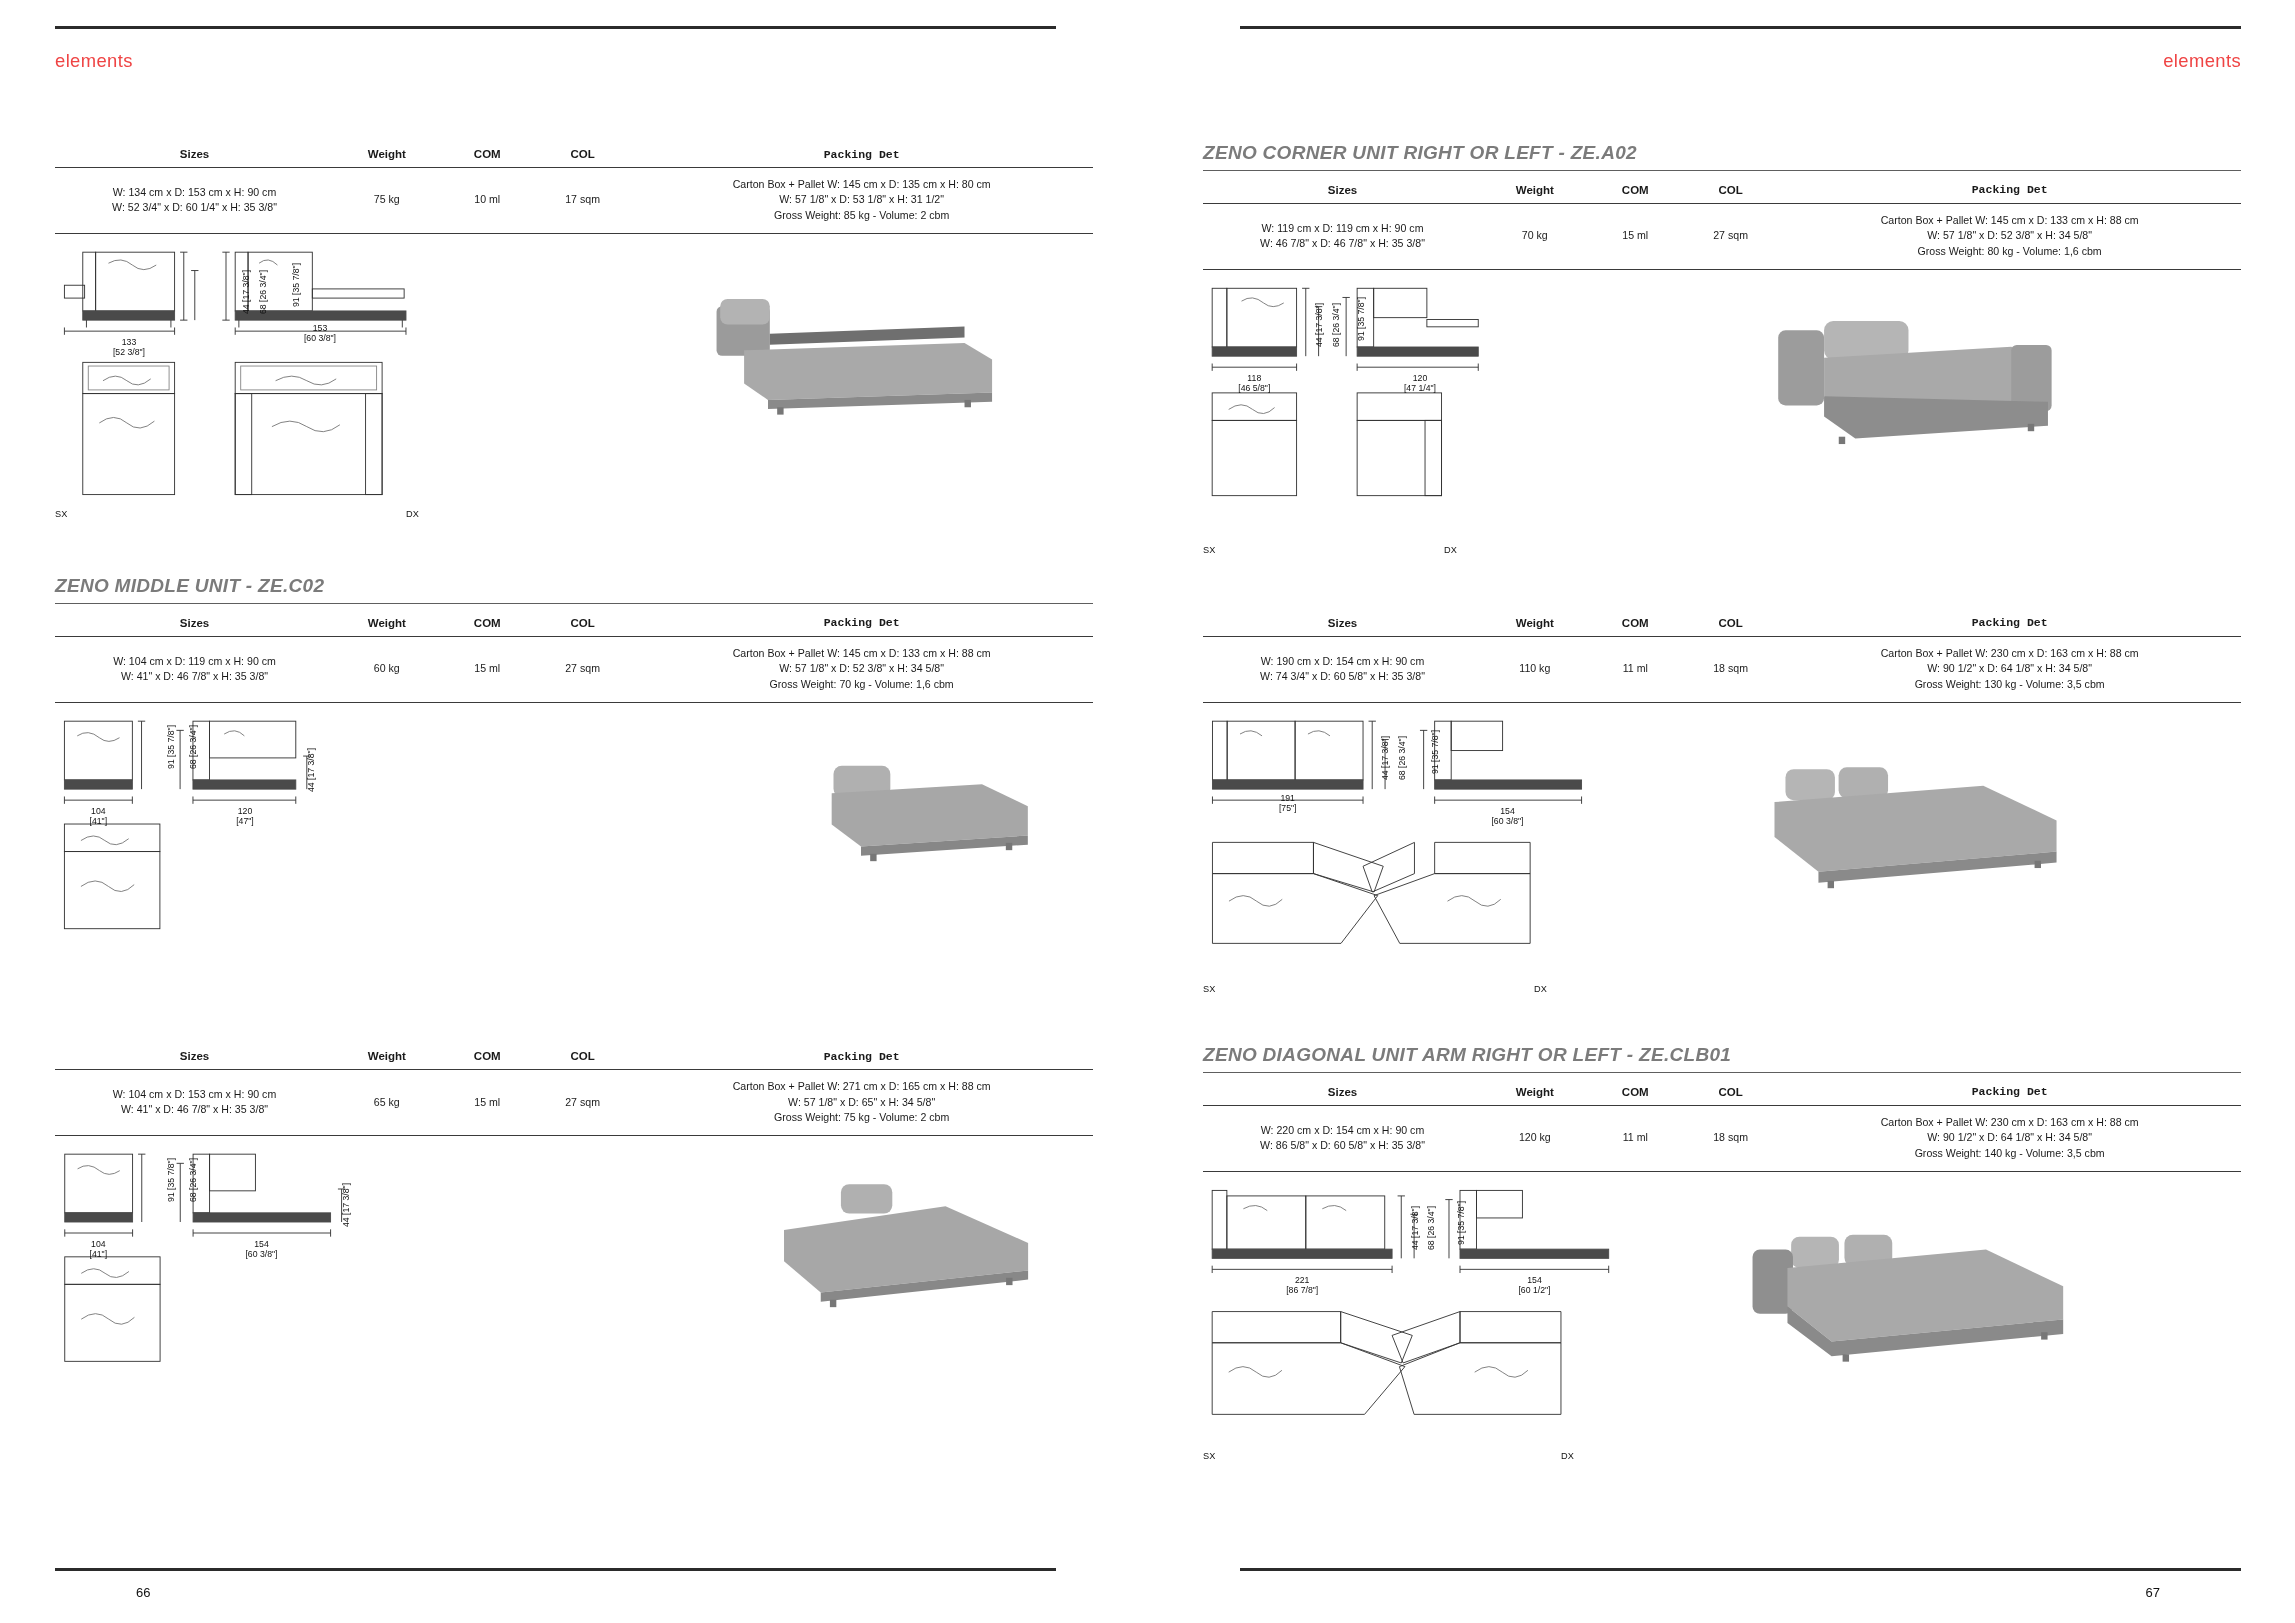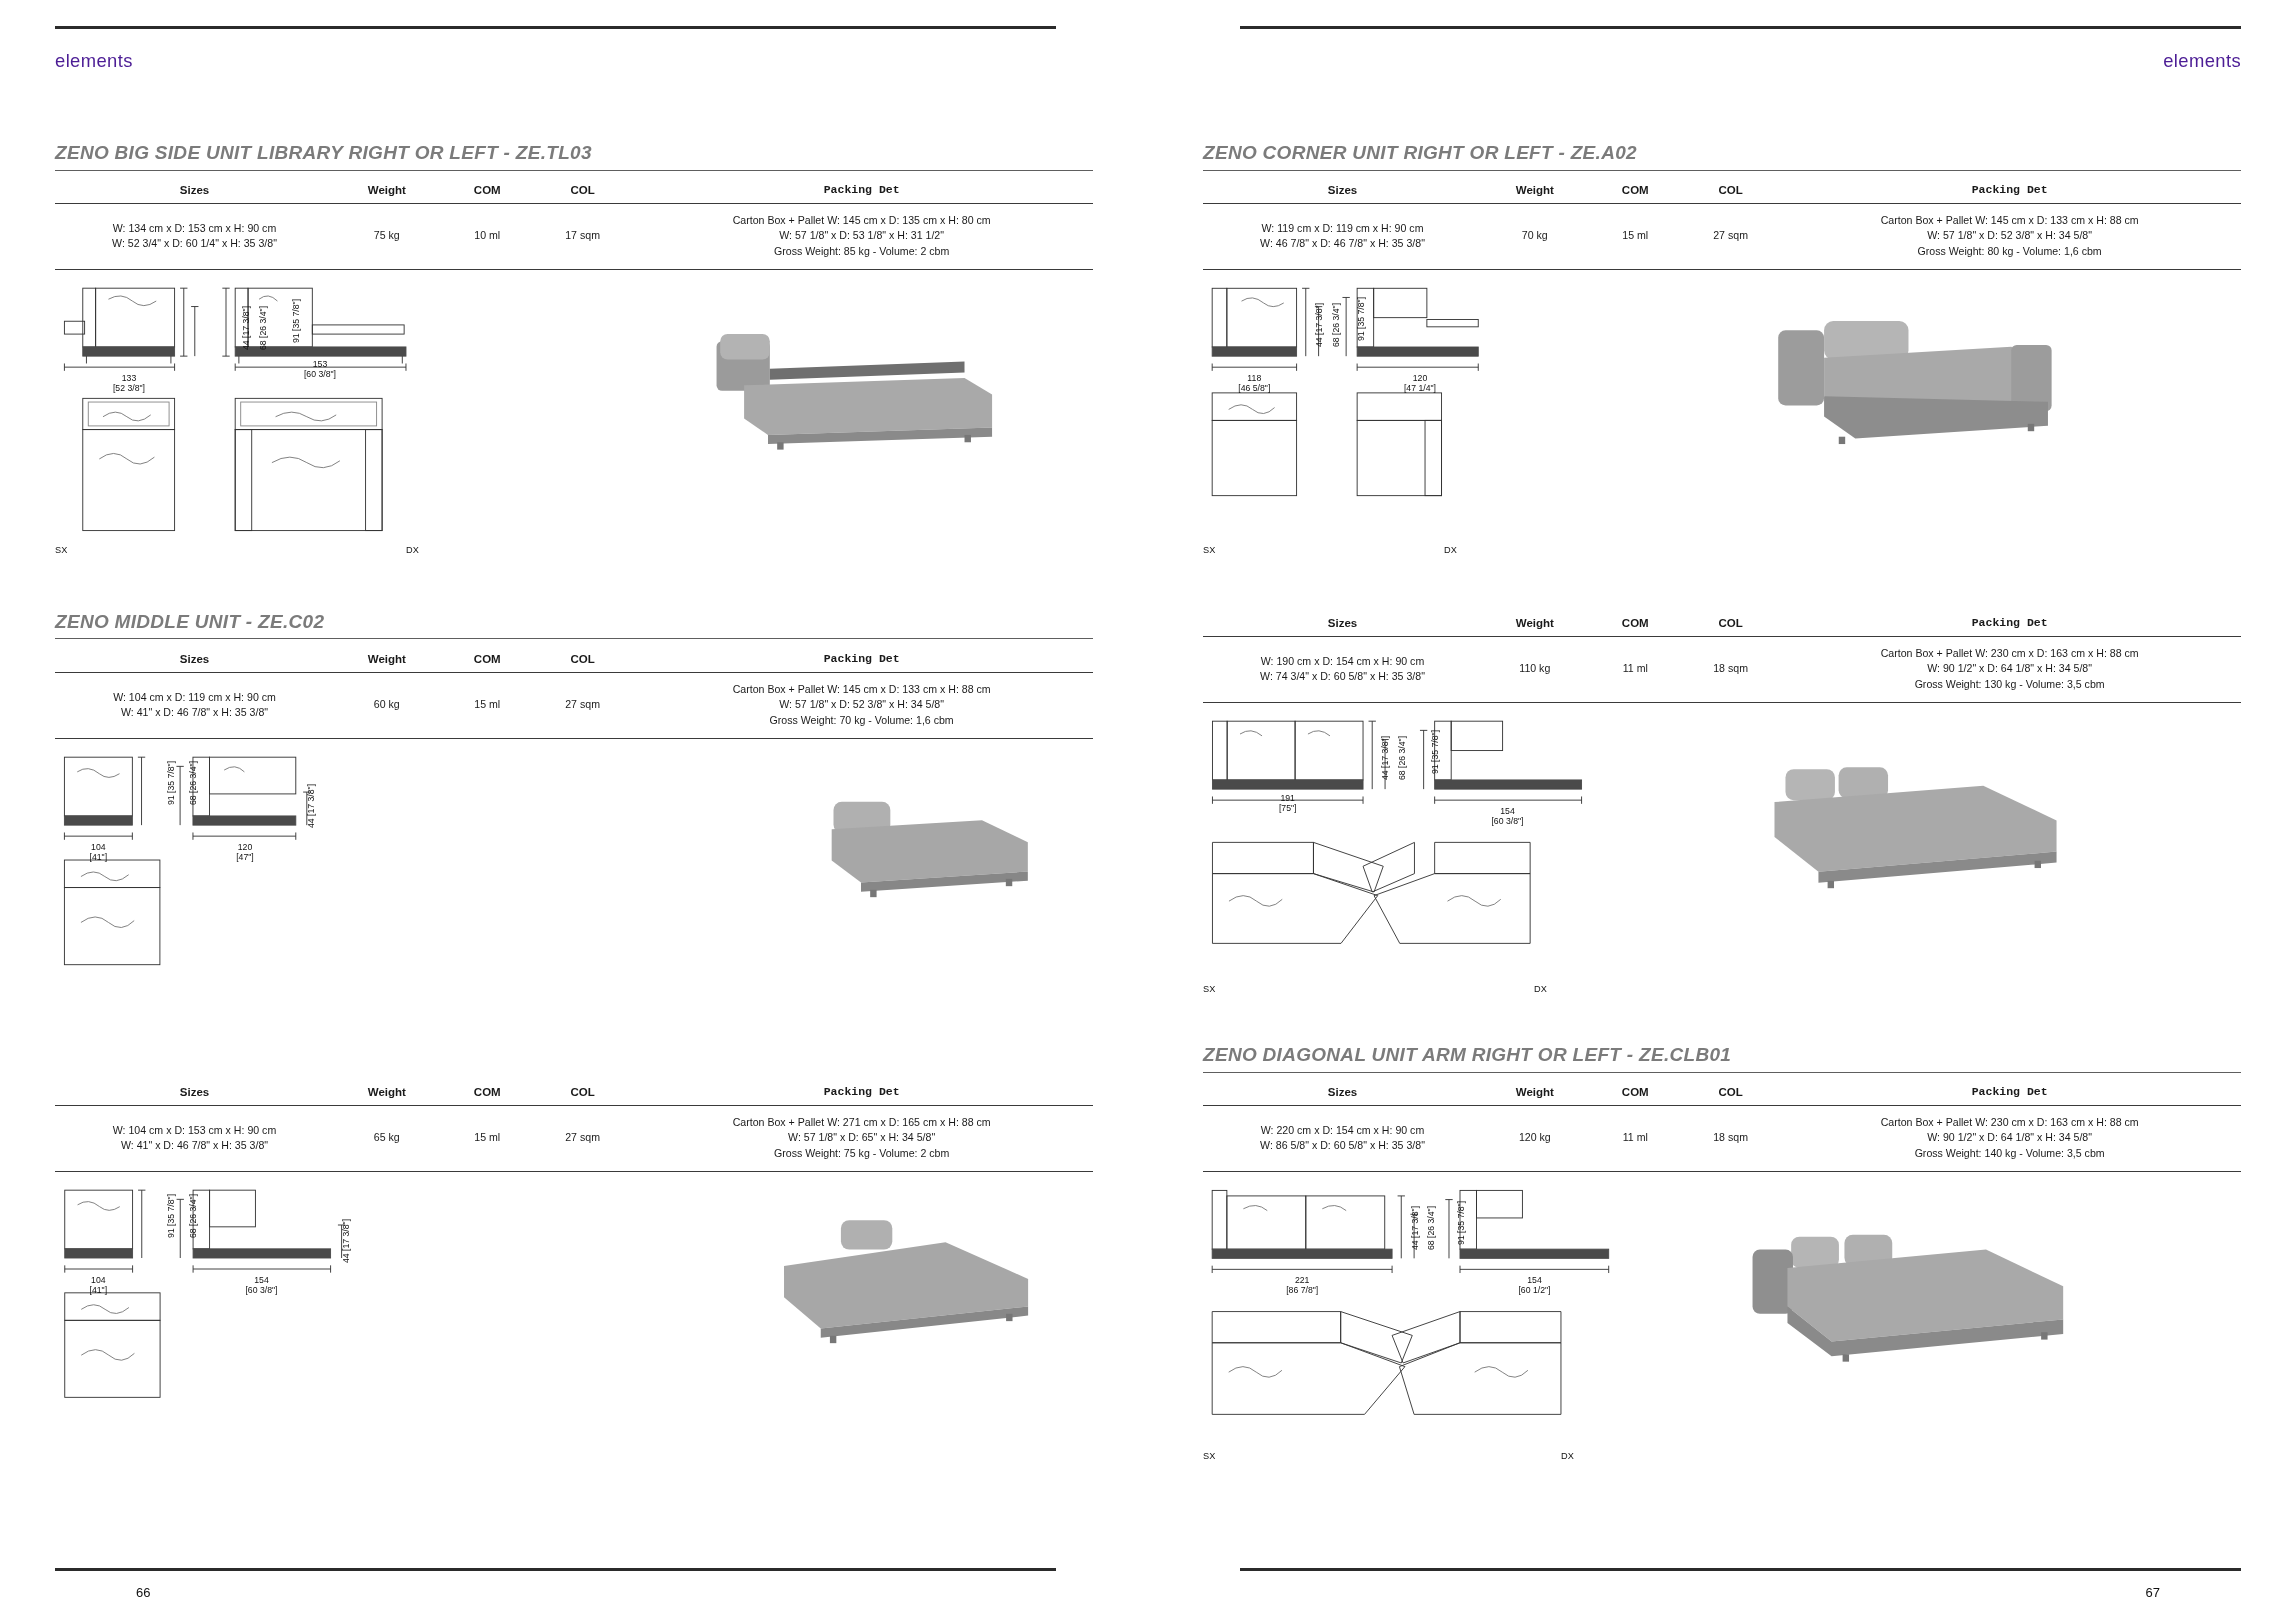--- a/index.html
+++ b/index.html
@@ -41,21 +41,21 @@
     height: 2.8px;
     background: #2b2b2b;
   }
   .hdr-left .hdr-rule { left: 0; right: 37px; }
   .hdr-right .hdr-rule { left: 37px; right: 0; }
   .brand {
     position: absolute;
     top: 50px;
     font-size: 18.4px;
     letter-spacing: 0.4px;
-    color: #4c1d95;
+    color: #ef4444;
     font-family: "Liberation Sans", sans-serif;
   }
   .hdr-left .brand { left: 0; }
   .hdr-right .brand { right: 0; }
 
   
   .section { margin-top: 20px; }
   .section.first { margin-top: 59px; }
   .sec-title {
     font-size: 19px;
@@ -145,21 +145,20 @@
 <div class="spread">
 
   <div class="page page-left">
 
     <div class="hdr hdr-left">
       <div class="hdr-rule"></div>
       <div class="brand">elements</div>
     </div>
 
     <div class="section first">
-      <div class="sec-title">ZENO BIG SIDE UNIT LIBRARY RIGHT OR LEFT - ZE.TL03</div>
       <table class="spec">
         <thead>
           <tr>
             <th class="col-sizes">Sizes</th>
             <th class="col-w">Weight</th>
             <th class="col-com">COM</th>
             <th class="col-col">COL</th>
             <th class="col-pack">Packing Det</th>
           </tr>
         </thead>

